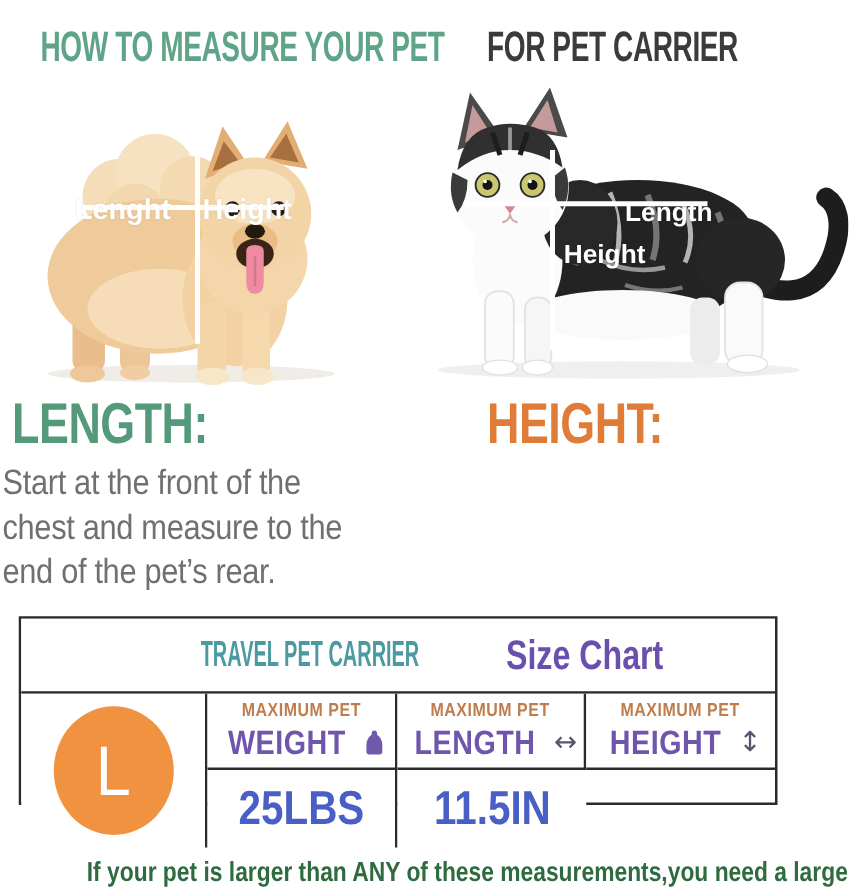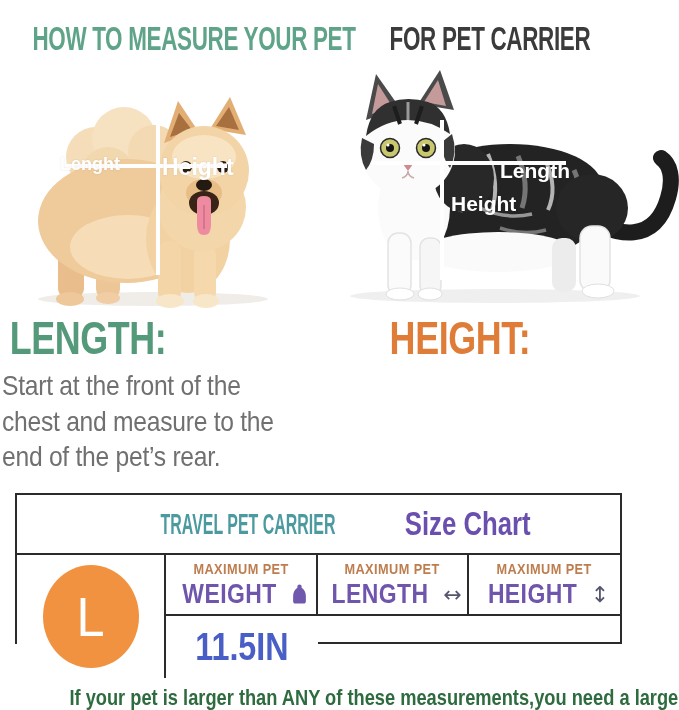--- a/index.html
+++ b/index.html
@@ -17,21 +17,21 @@
   
   .pet-block { position:absolute; }
   .pet-block svg { display:block; }
   .dog-block { left:8px;  top:53px;  width:312px; height:242px; }
   .cat-block { left:330px; top:42px; width:349px; height:250px; }
   .mline { position:absolute; background:#ffffff; }
   .mlabel { position:absolute; color:#ffffff; font-weight:700; white-space:nowrap;
             text-shadow:0 0 2px rgba(0,0,0,0.12); }
   .dog-hline { left:17px;  top:95px; width:202px; height:4px; }
   .dog-vline { left:148px; top:10px; width:4px;  height:196px; }
-  .dog-llabel { left:52px;  top:85px; font-size:18px; }
+  .dog-llabel { left:52px;  top:85px; font-size:23px; }
   .dog-hlabel { left:154px; top:85px; font-size:23px; }
   .cat-hline { left:42px;  top:103px; width:194px; height:4px; }
   .cat-vline { left:110px; top:62px;  width:4px;  height:160px; }
   .cat-llabel { left:170px; top:101px; font-size:21px; }
   .cat-hlabel { left:121px; top:134px; font-size:21px; }
 
   
   .sec-heading { position:absolute; top:322px; white-space:nowrap; font-size:46px; font-weight:700; letter-spacing:-0.5px; }
   .len-heading { left:88px;  transform:translate(-50%,-50%) scaleX(0.78); color:#55997b; }
   .hei-heading { left:460px; transform:translate(-50%,-50%) scaleX(0.78); color:#df7d38; }
@@ -210,20 +210,23 @@
       </div>
     </div>
     <div class="cell colhead">
       <span class="maxpet">MAXIMUM PET</span>
       <div class="collabel-row">
         <span class="collabel">HEIGHT</span>
         <span class="arrow-glyph">↕</span>
       </div>
     </div>
 
+    <div class="cell valcell mid">
+      <span>25LBS</span>
+    </div>
     <div class="cell valcell">
       <span>11.5IN</span>
     </div>
   </div>
 
   <div class="footer">
     <span>If your pet is larger than ANY of these measurements,you need a larger carrier</span>
   </div>
 
 </div>

